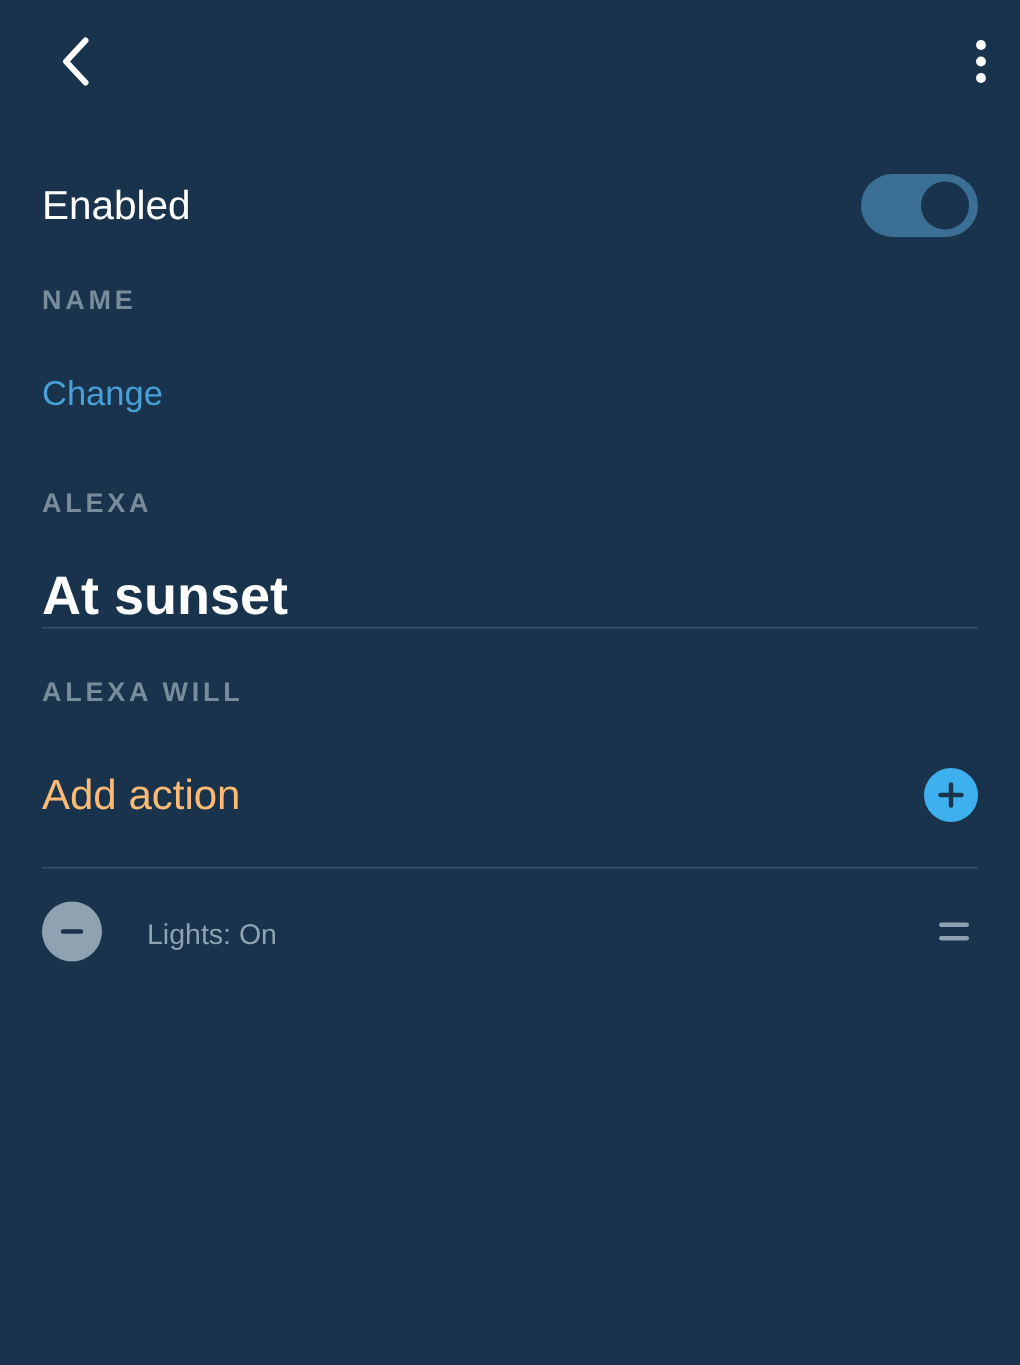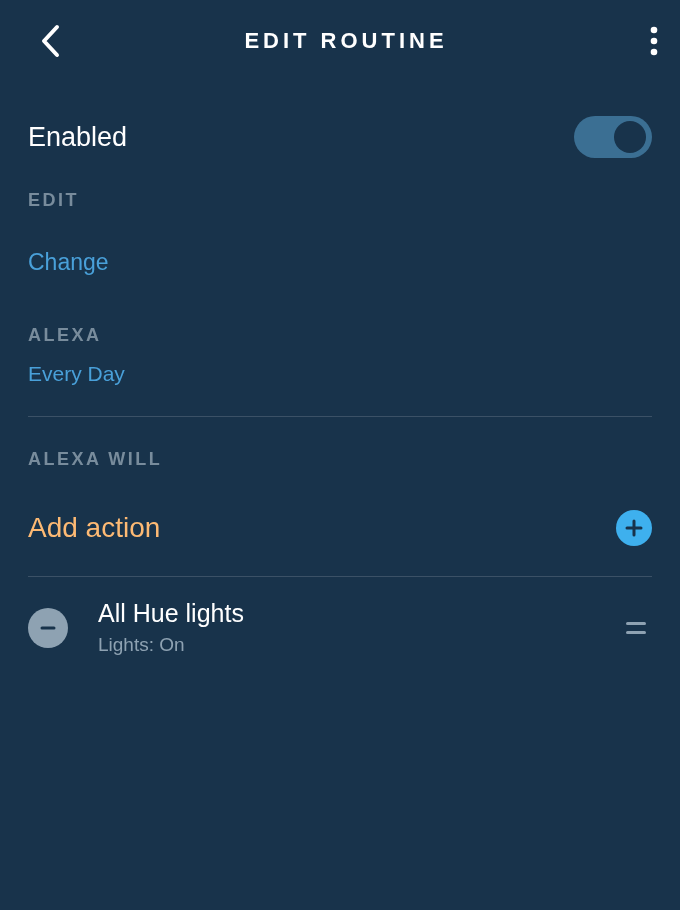--- a/index.html
+++ b/index.html
@@ -103,49 +103,48 @@
   </style>
 </head>
 <body>
 
 <div class="header">
   <div class="back-btn">
     <svg width="22" height="34" viewBox="0 0 22 34">
       <polyline points="18,3 5,17 18,31" fill="none" stroke="#ffffff" stroke-width="4" stroke-linecap="round" stroke-linejoin="round"></polyline>
     </svg>
   </div>
-  <div class="title">EDIT ROUTINE</div>
   <div class="more-btn">
     <svg width="8" height="30" viewBox="0 0 8 30">
       <circle cx="4" cy="4" r="3.3" fill="#ffffff"></circle>
       <circle cx="4" cy="15" r="3.3" fill="#ffffff"></circle>
       <circle cx="4" cy="26" r="3.3" fill="#ffffff"></circle>
     </svg>
   </div>
 </div>
 
 <div class="content">
 
   <div class="row" style="padding-top:30px;">
     <div class="label-xl">Enabled</div>
     <div class="toggle">
       <div class="knob"></div>
     </div>
   </div>
 
-  <div class="label-section">EDIT</div>
+  <div class="label-section">NAME</div>
 
   <div class="row routine-name">
     <div class="change-link">Change</div>
   </div>
 
   <div class="label-section">ALEXA</div>
 
   <div style="cursor:pointer;">
-    <div class="trigger-sub">Every Day</div>
+    <div class="trigger-title">At sunset</div>
   </div>
 
   <div class="divider"></div>
 
   <div class="label-section" style="padding-top:32px;">ALEXA WILL</div>
 
   <div class="add-action-row">
     <div class="add-action-label">Add action</div>
     <div class="plus-btn">
       <svg width="18" height="18" viewBox="0 0 18 18">
@@ -157,21 +156,20 @@
 
   <div class="divider"></div>
 
   <div class="action-row">
     <div class="remove-btn">
       <svg width="18" height="18" viewBox="0 0 18 18">
         <line x1="3" y1="9" x2="15" y2="9" stroke="#18334b" stroke-width="3" stroke-linecap="round"></line>
       </svg>
     </div>
     <div class="action-texts">
-      <div class="action-title">All Hue lights</div>
       <div class="action-sub">Lights: On</div>
     </div>
     <div class="drag-handle">
       <div></div>
       <div></div>
     </div>
   </div>
 
 </div>
 

